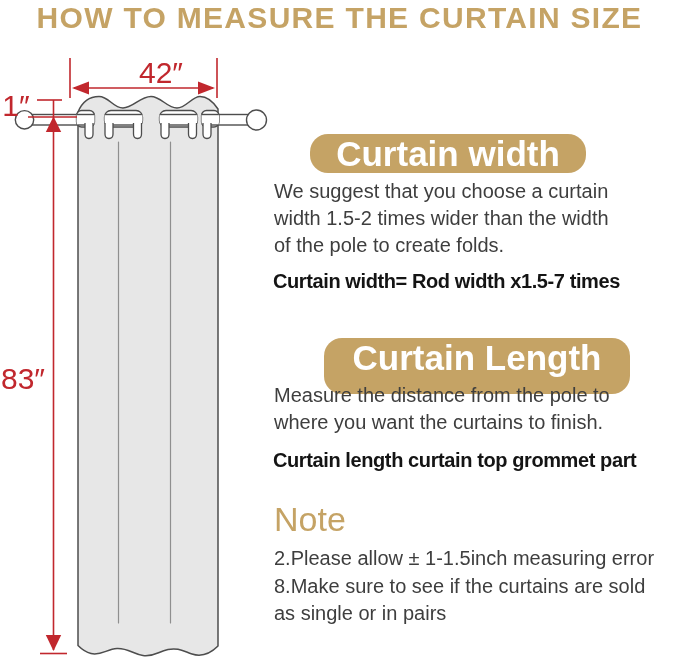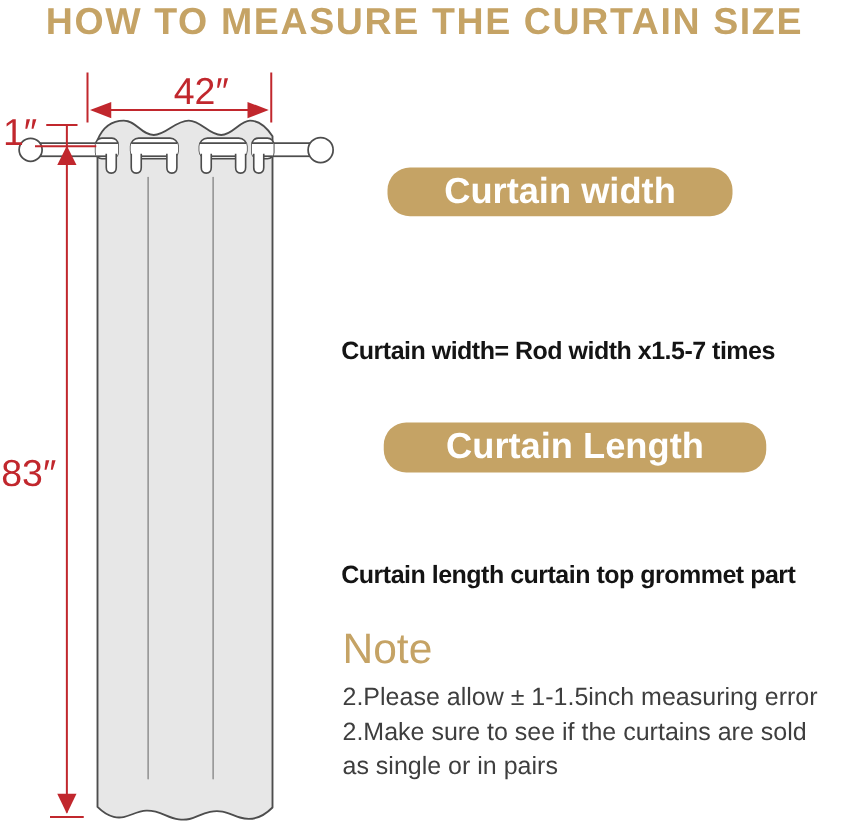--- a/index.html
+++ b/index.html
@@ -25,27 +25,27 @@
     text-align:center;
     font-size:30px;font-weight:bold;letter-spacing:1.3px;
     color:var(--accent-tan);
     white-space:nowrap;
   }
   .diagram-svg{position:absolute;left:0;top:50px;}
   .box-heading{
     position:absolute;
     background:var(--accent-tan);
     color:var(--box-text);
-    font-weight:bold;font-size:29px;
+    font-weight:bold;font-size:35px;
     text-align:center;line-height:39px;
     white-space:nowrap;
     border-radius:18px;
   }
   #width-box{left:310px;top:134px;width:276px;height:39px;}
-  #length-box{left:307px;top:338px;width:306px;height:40px;}
+  #length-box{left:324px;top:338px;width:306px;height:56px;}
   .body-par{
     position:absolute;
     color:var(--body-text);
     font-size:20px;line-height:27px;
     white-space:pre-line;
   }
   #width-par{left:274px;top:178px;}
   #length-par{left:274px;top:382px;}
   .formula{
     position:absolute;
@@ -162,25 +162,30 @@
 
     <g>
       <line class="dim" x1="53.5" y1="50" x2="53.5" y2="600"></line>
       <polygon class="dim-arrow" points="53.5,601 45.8,585 61.2,585"></polygon>
       <line class="dim" x1="40" y1="603.5" x2="67" y2="603.5"></line>
       <text class="dim-label" x="23" y="339" text-anchor="middle" font-size="31">83″</text>
     </g>
   </svg>
 
   <div id="width-box" class="box-heading">Curtain width</div>
+  <div id="width-par" class="body-par">We suggest that you choose a curtain
+width 1.5-2 times wider than the width
+of the pole to create folds.</div>
   <div id="width-formula" class="formula">Curtain width= Rod width x1.5-7 times</div>
 
   <div id="length-box" class="box-heading">Curtain Length</div>
+  <div id="length-par" class="body-par">Measure the distance from the pole to
+where you want the curtains to finish.</div>
   <div id="length-formula" class="formula">Curtain length curtain top grommet part</div>
 
   <div class="note-heading">Note</div>
   <div class="note-list">
     <div class="note-item">2.Please allow ± 1-1.5inch measuring error</div>
-    <div class="note-item">2.Make sure to see if the curtains are sold
+    <div class="note-item">8.Make sure to see if the curtains are sold
 as single or in pairs</div>
   </div>
 
 </div>
 
 </body></html>

